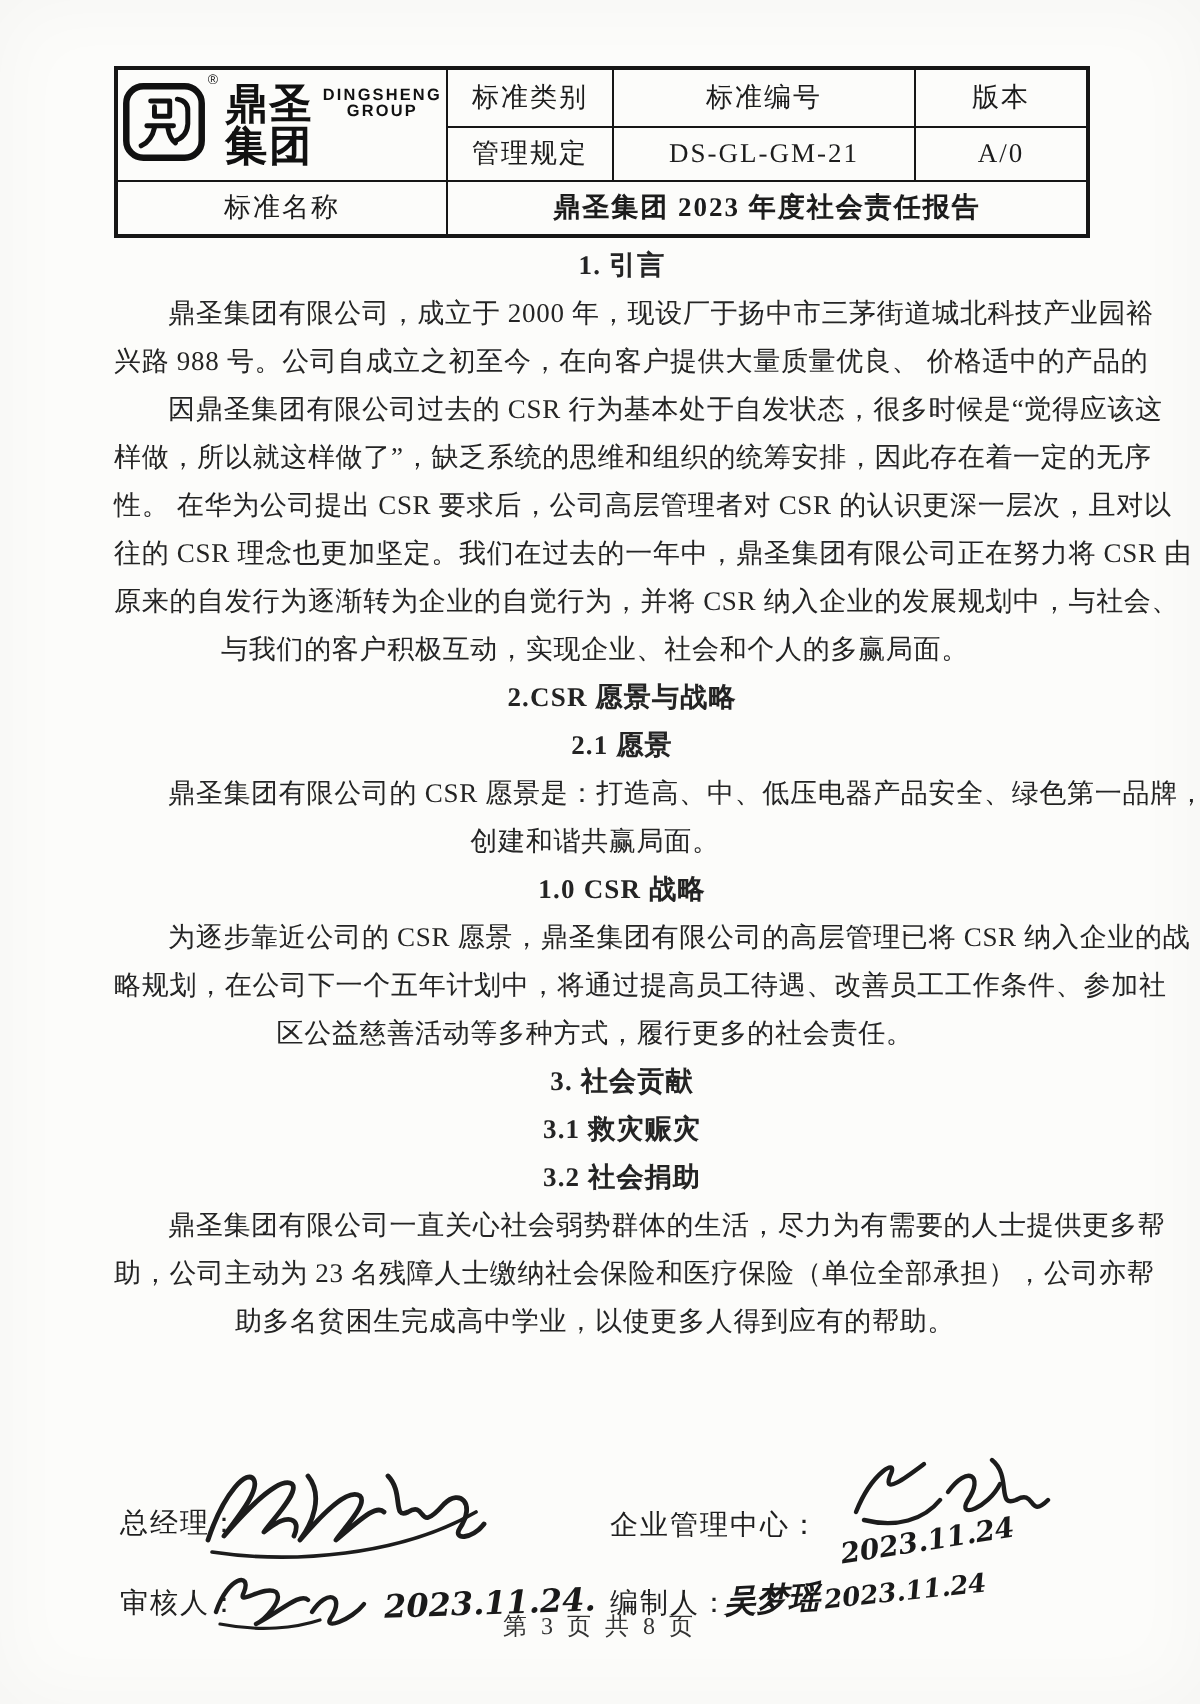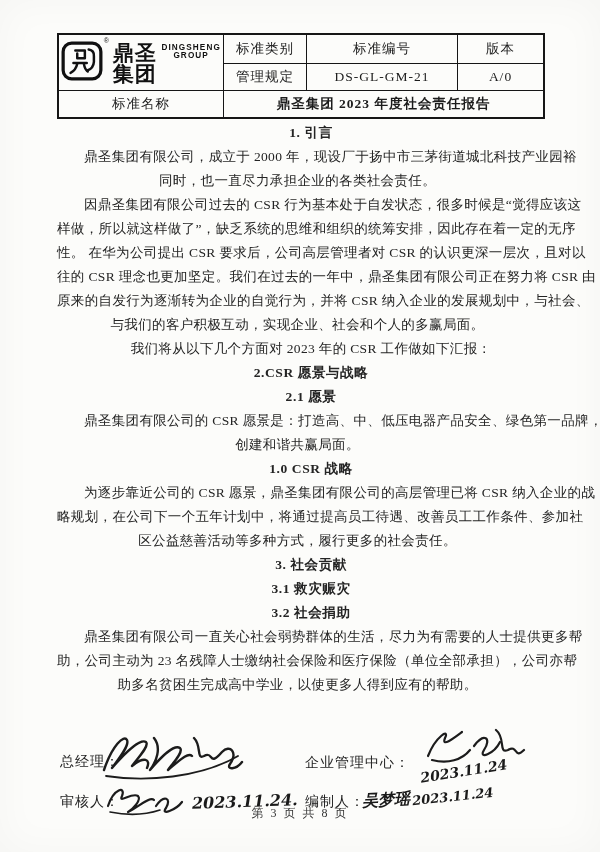--- a/index.html
+++ b/index.html
@@ -93,28 +93,27 @@
     <tr class="r3">
       <td class="c1">标准名称</td>
       <td class="title-cell" colspan="3">鼎圣集团 2023 年度社会责任报告</td>
     </tr>
   </tbody>
     </table>
 
   <div class="doc-body">
       <div class="line ind bold">1. 引言</div>
       <div class="line ind">鼎圣集团有限公司，成立于 2000 年，现设厂于扬中市三茅街道城北科技产业园裕</div>
-      <div class="line">同时，也一直尽力承担企业的各类社会责任。</div>
+      <div class="line">兴路 988 号。公司自成立之初至今，在向客户提供大量质量优良、 价格适中的产品的</div>
       <div class="line ind">因鼎圣集团有限公司过去的 CSR 行为基本处于自发状态，很多时候是“觉得应该这</div>
       <div class="line">样做，所以就这样做了”，缺乏系统的思维和组织的统筹安排，因此存在着一定的无序</div>
       <div class="line">性。 在华为公司提出 CSR 要求后，公司高层管理者对 CSR 的认识更深一层次，且对以</div>
       <div class="line">往的 CSR 理念也更加坚定。我们在过去的一年中，鼎圣集团有限公司正在努力将 CSR 由</div>
       <div class="line">原来的自发行为逐渐转为企业的自觉行为，并将 CSR 纳入企业的发展规划中，与社会、</div>
       <div class="line">与我们的客户积极互动，实现企业、社会和个人的多赢局面。</div>
-      <div class="line ind">我们将从以下几个方面对 2023 年的 CSR 工作做如下汇报：</div>
       <div class="line ind bold">2.CSR 愿景与战略</div>
       <div class="line ind bold">2.1 愿景</div>
       <div class="line ind">鼎圣集团有限公司的 CSR 愿景是：打造高、中、低压电器产品安全、绿色第一品牌，</div>
       <div class="line">创建和谐共赢局面。</div>
       <div class="line ind bold">1.0 CSR 战略</div>
       <div class="line ind">为逐步靠近公司的 CSR 愿景，鼎圣集团有限公司的高层管理已将 CSR 纳入企业的战</div>
       <div class="line">略规划，在公司下一个五年计划中，将通过提高员工待遇、改善员工工作条件、参加社</div>
       <div class="line">区公益慈善活动等多种方式，履行更多的社会责任。</div>
       <div class="line ind bold">3. 社会贡献</div>
       <div class="line ind bold">3.1 救灾赈灾</div>

